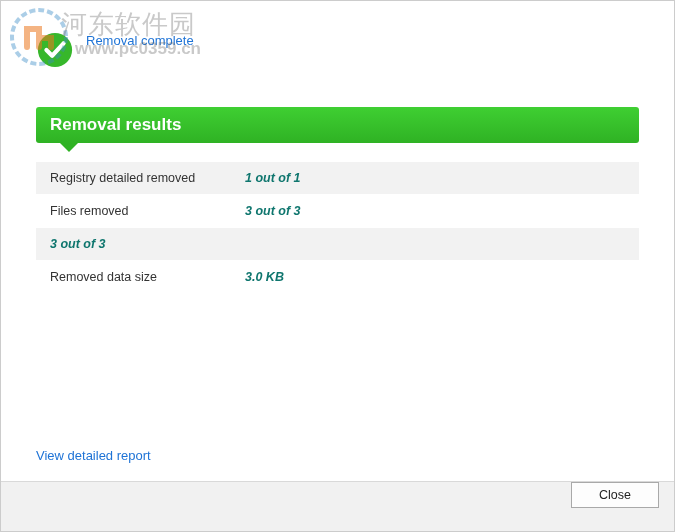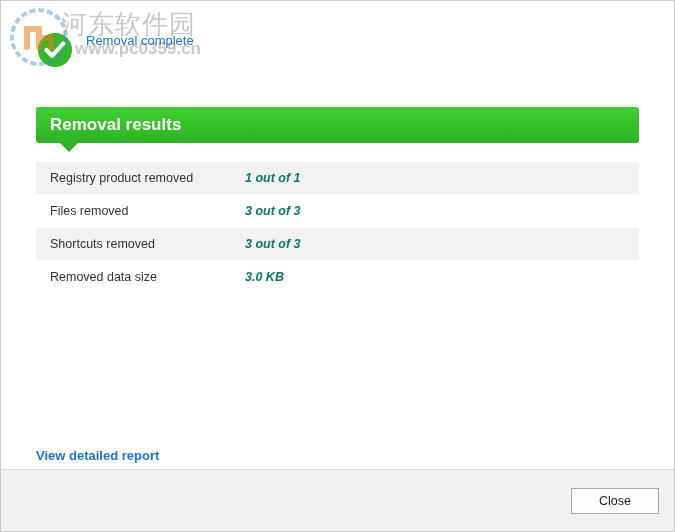--- a/index.html
+++ b/index.html
@@ -96,30 +96,28 @@
   .row:nth-child(even){ background: #ffffff; }
   .row .label { width: 195px; color: #333; }
   .row .value { font-weight: 700; color: #0f766e; font-style: italic; }
   .report-link {
     position: absolute;
     left: 35px;
     bottom: 68px;
     color: #1e73d6;
     font-size: 13px;
     cursor: pointer;
-    font-weight: bold;
   }
   .footer {
     position: absolute;
     left: 0; right: 0; bottom: 0;
-    height: 62px;
+    height: 50px;
     background: #f1f1f1;
     border-top: 1px solid #d9d9d9;
     display: flex;
-    align-items: center;
     justify-content: flex-end;
     padding-right: 15px;
   }
   .btn-close {
     min-width: 88px;
     height: 26px;
     background: #fdfdfd;
     border: 1px solid #a9a9a9;
     font-size: 12.5px;
     color: #222;
@@ -148,29 +146,28 @@
       <div class="title-main">Removal complete</div>
     </div>
   </div>
 
   <div class="section-bar">
     <span>Removal results</span>
   </div>
 
   <div class="results-table">
     <div class="row">
-      <div class="label">Registry product removed</div>
+      <div class="label">Registry detailed removed</div>
       <div class="value">1 out of 1</div>
     </div>
     <div class="row">
       <div class="label">Files removed</div>
       <div class="value">3 out of 3</div>
     </div>
     <div class="row">
-      <div class="label">Shortcuts removed</div>
       <div class="value">3 out of 3</div>
     </div>
     <div class="row">
       <div class="label">Removed data size</div>
       <div class="value">3.0 KB</div>
     </div>
   </div>
 
 </div>
 

